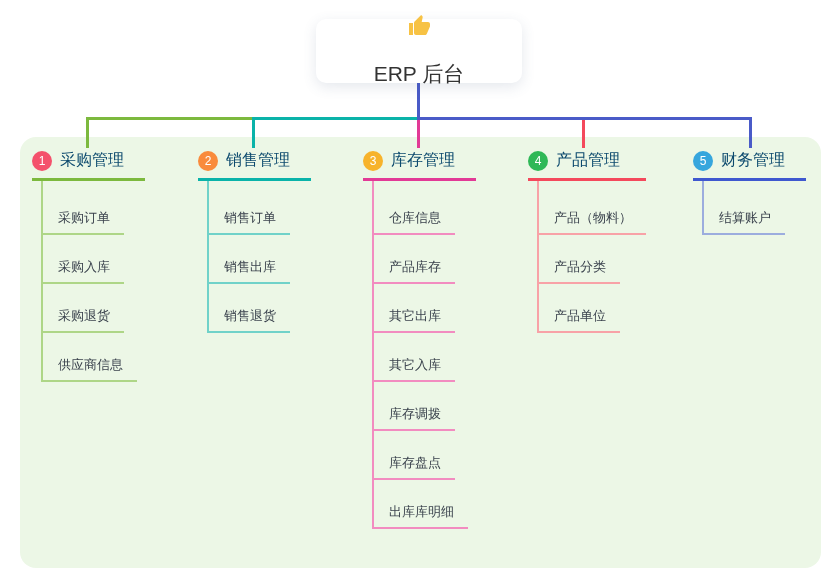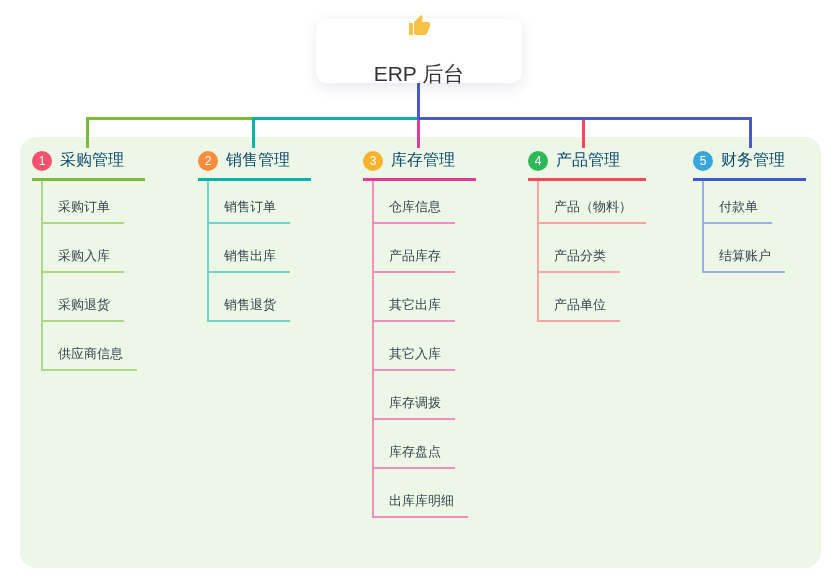--- a/index.html
+++ b/index.html
@@ -87,21 +87,21 @@
     box-sizing: border-box;
     height: 49px;
     display: flex;
     align-items: flex-end;
     padding: 0 14px 6px 15px;
     border-bottom: 2px solid var(--light, #bbb);
     font-size: 13px;
     color: #3a424d;
     white-space: nowrap;
   }
-  .child:first-child { height: 43px; }
+  .child:first-child { height: 54px; }
 </style>
 </head>
 <body>
 
 <div id="canvas">
 
   <div class="panel" style="--bg: #ecf7e6;"></div>
 
   <div class="vseg stem" style="--c: #4a5bc8;"></div>
   <div class="hseg bus1" style="--c: #7cb93e;"></div>
@@ -174,18 +174,17 @@
       <li class="child">产品单位</li>
     </ul>
   </div>
 
   <div class="branch" style="left: 693px; --accent: #3f58cf; --light: #9cadde; --badge: #36a6dd;">
     <div class="branch-header">
       <span class="badge">5</span>
       <span class="branch-label">财务管理</span>
     </div>
     <ul class="children">
-      <li class="child">付款单</li>
       <li class="child">结算账户</li>
     </ul>
   </div>
 
 </div>
 
 </body></html>

